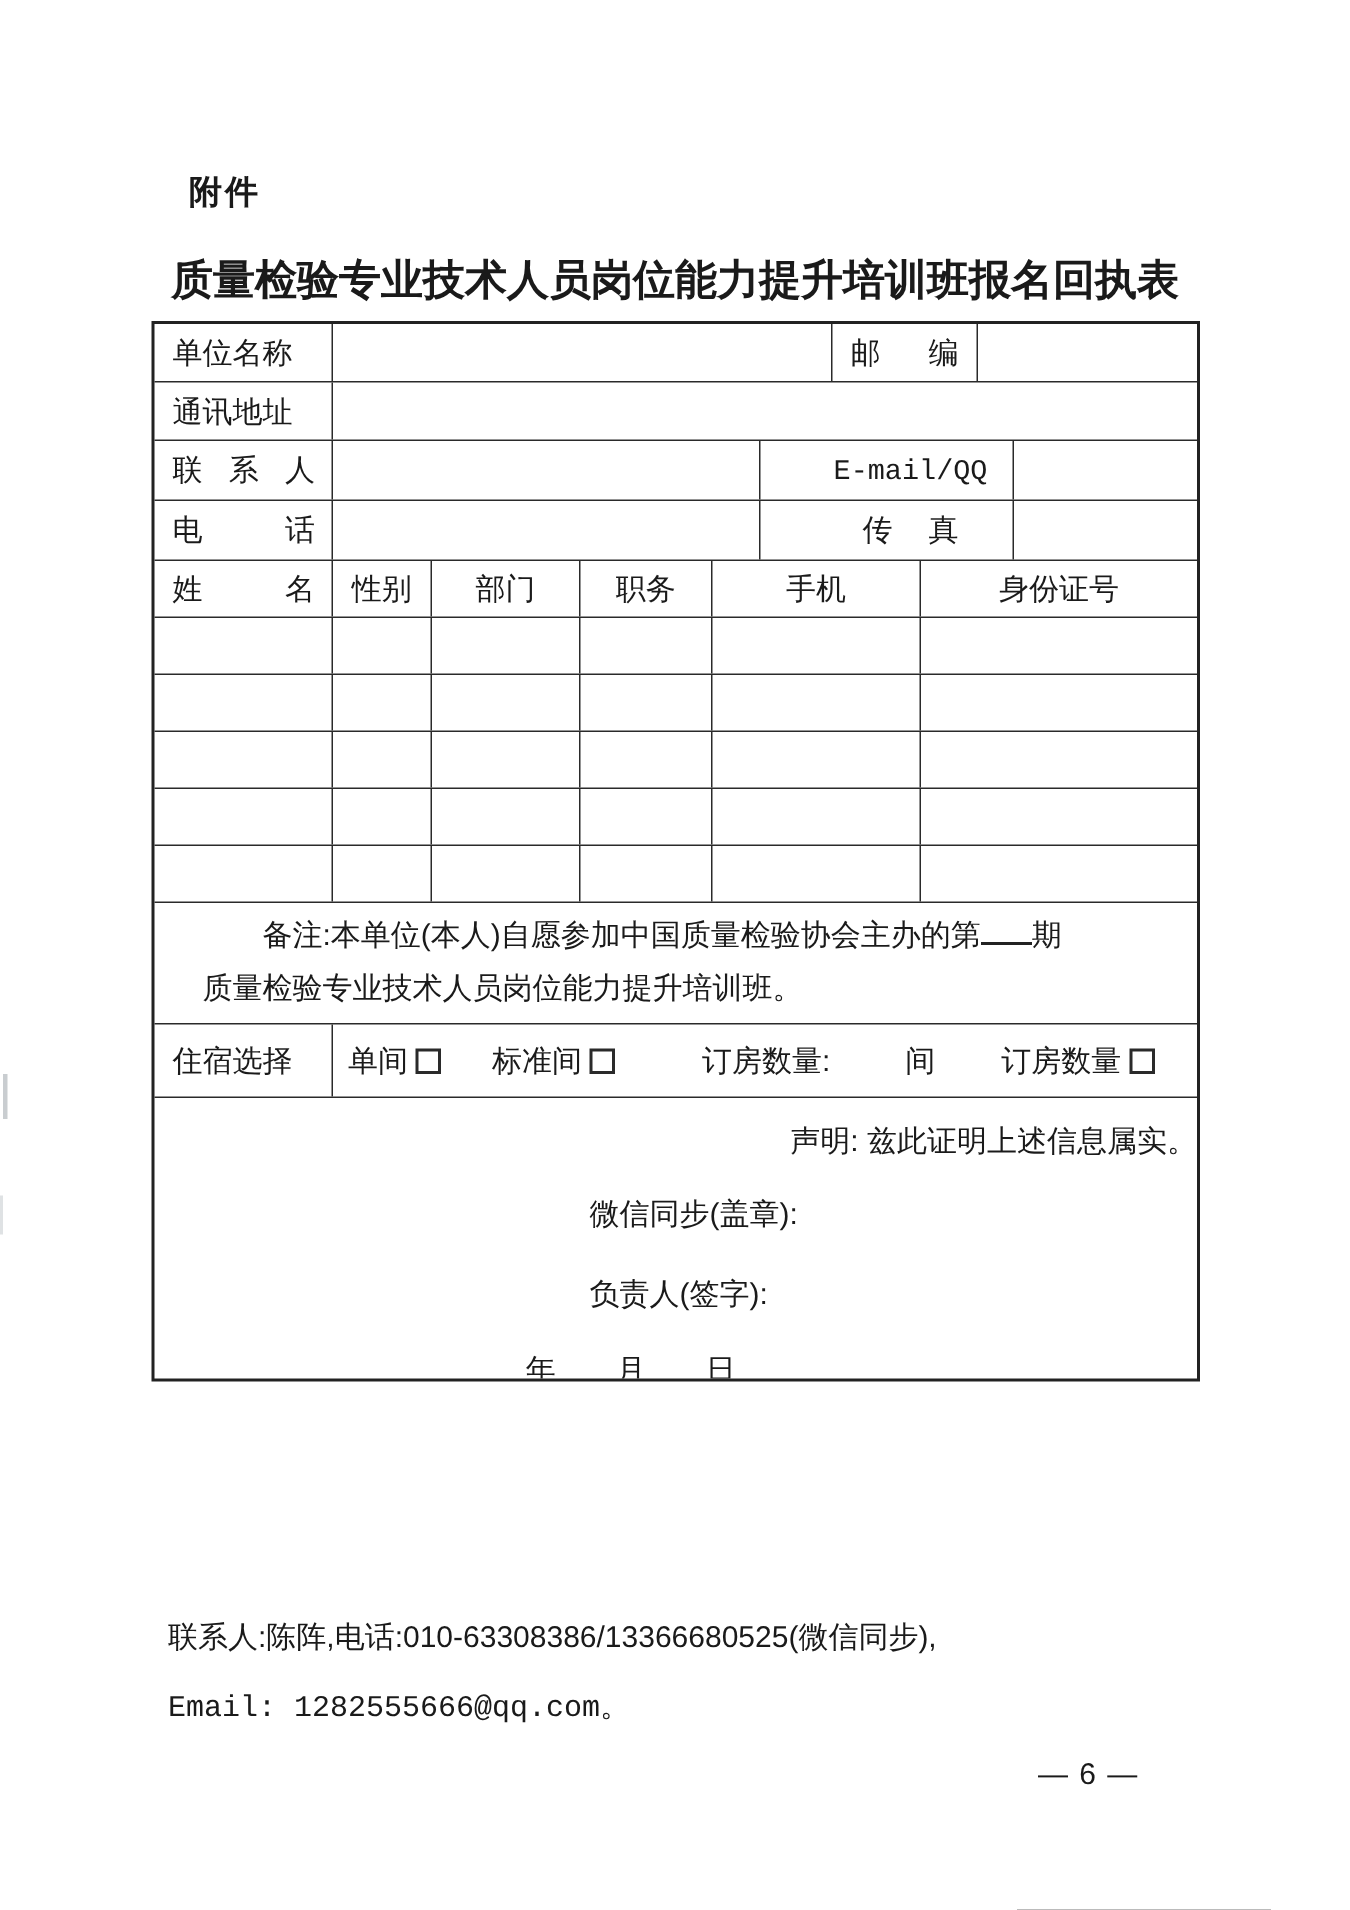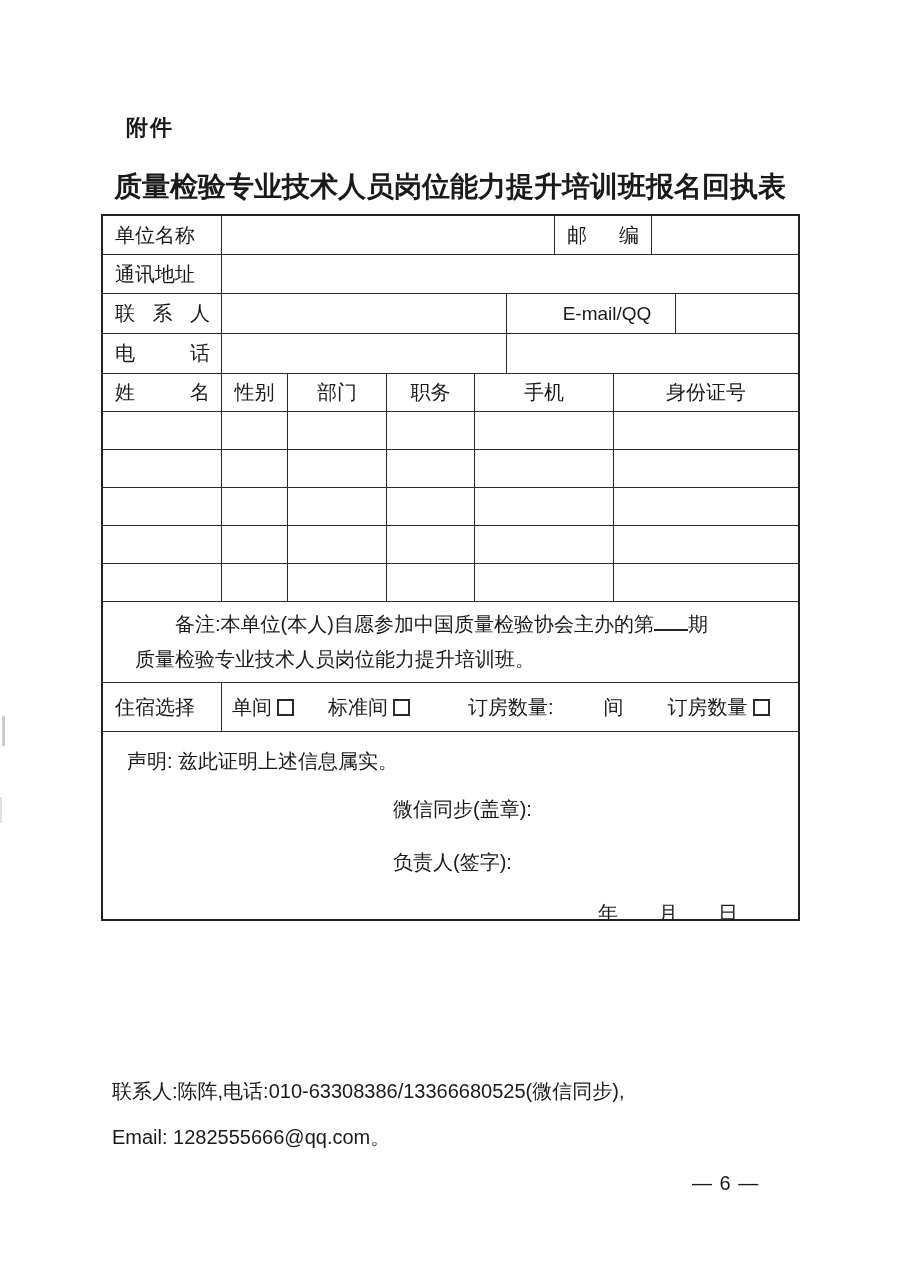--- a/index.html
+++ b/index.html
@@ -50,21 +50,21 @@
   }
   .cell.last { border-right: none; flex: 1; }
   .cell.center { justify-content: center; }
   .cell.top { align-items: flex-start; }
   .cell.block { display: block; }
   .lpad { padding-left: 12px; font-family: Liberation Mono, monospace; }
   .jspan { display: inline-block; text-align: justify; text-align-last: justify; }
   .w95 { width: 95px; }
   .w72 { width: 72px; }
   .w64 { width: 64px; }
-  .mono { font-family: Liberation Sans, sans-serif; }
+  .mono { font-family: Liberation Mono, monospace; }
   
   .h39 { height: 39px; }
   .h40 { height: 40px; gap: 32px; }
   .h38 { height: 38px; }
   .h81 { height: 81px; }
   .h49 { height: 49px; }
   .h142 { height: 142px; }
   .h187 { height: 187px; }
   
   .ca1 { width: 119px; }
@@ -96,24 +96,24 @@
     margin-left: 5px;
     vertical-align: -2px;
     background: #fff;
   }
   .g34 { margin-left: 34px; }
   .g58 { margin-left: 58px; }
   .g50 { margin-left: 50px; }
   .g44 { margin-left: 44px; }
   .focus-cell { padding: 12px; font-size: 20px; }
   .decl-cell { padding-top: 14px; font-size: 20px; }
-  .decl-statement { margin-left: 24px; line-height: 30px; }
+  .decl-statement { margin-left: 24px; line-height: 30px; text-align: right; }
   .decl-seal { margin: 20px 0 0 290px; }
   .decl-sign { margin: 26px 0 0 290px; }
-  .decl-date { margin: 24px 60px 0 0; text-align: right; }
+  .decl-date { margin: 24px 60px 0 0; text-align: center; }
   .footer-line1 { position: absolute; left: 112px; top: 1078px; font-size: 20px; }
   .footer-line2 { position: absolute; left: 112px; top: 1124px; font-size: 20px; }
   .page-number { position: absolute; left: 692px; top: 1172px; font-size: 20px; letter-spacing: 1px; }
   .artifact-a { position: absolute; left: 2px; top: 716px; width: 3px; height: 30px; background: #c9cdd0; }
   .artifact-b { position: absolute; left: 0px; top: 797px; width: 2px; height: 26px; background: #dfe2e4; }
 </style>
 </head>
 <body>
 
 <div class="page">
@@ -148,20 +148,23 @@
       <div class="cell cb3 center mono" style="font-size:19px;">E-mail/QQ</div>
       <div class="cell last"></div>
     </div>
 
     
     <div class="frow h40">
       <div class="cell ca1 lpad">
         <span class="jspan w95">电话</span>
       </div>
       <div class="cell cb2"></div>
+      <div class="cell cb3 center">
+        <span class="jspan w64">传真</span>
+      </div>
       <div class="cell last"></div>
     </div>
 
     
     <div class="frow h38">
       <div class="cell rc1 lpad">
         <span class="jspan w95">姓名</span>
       </div>
       <div class="cell rc2 center">性别</div>
       <div class="cell rc3 center">部门</div>

